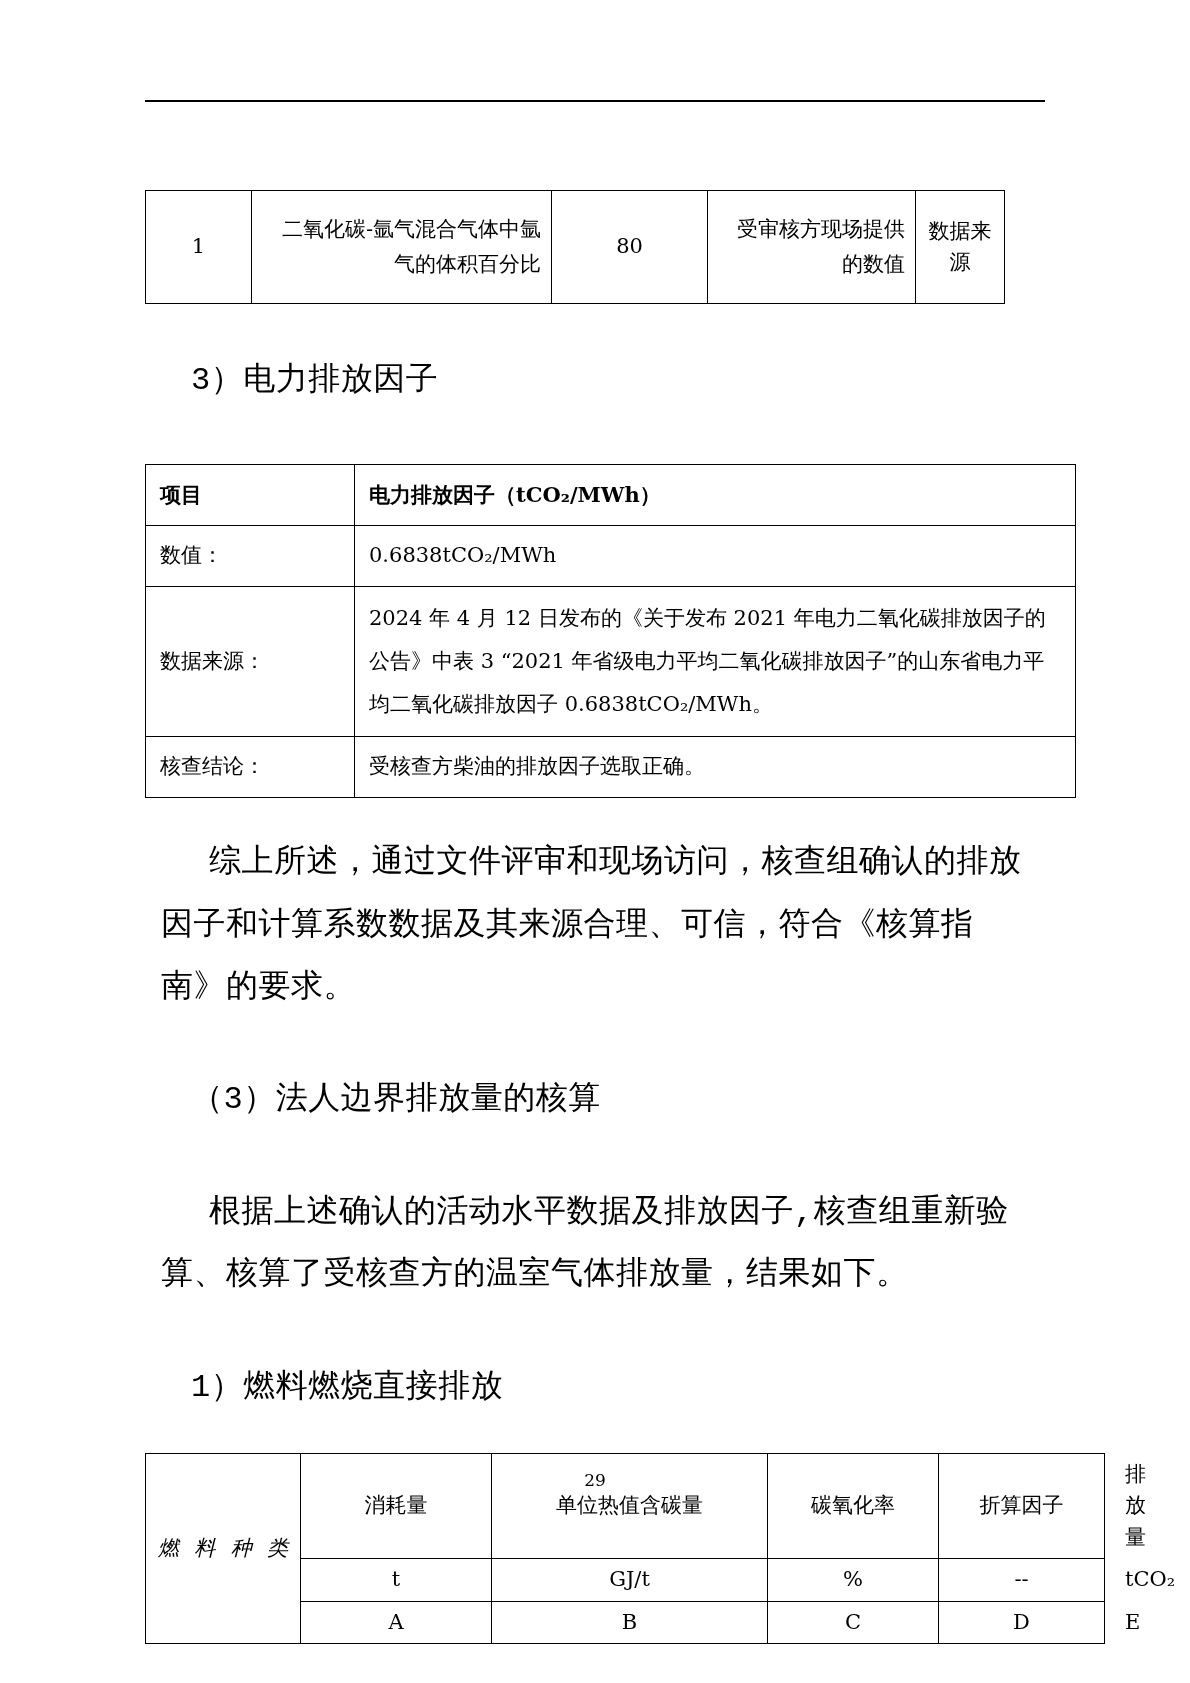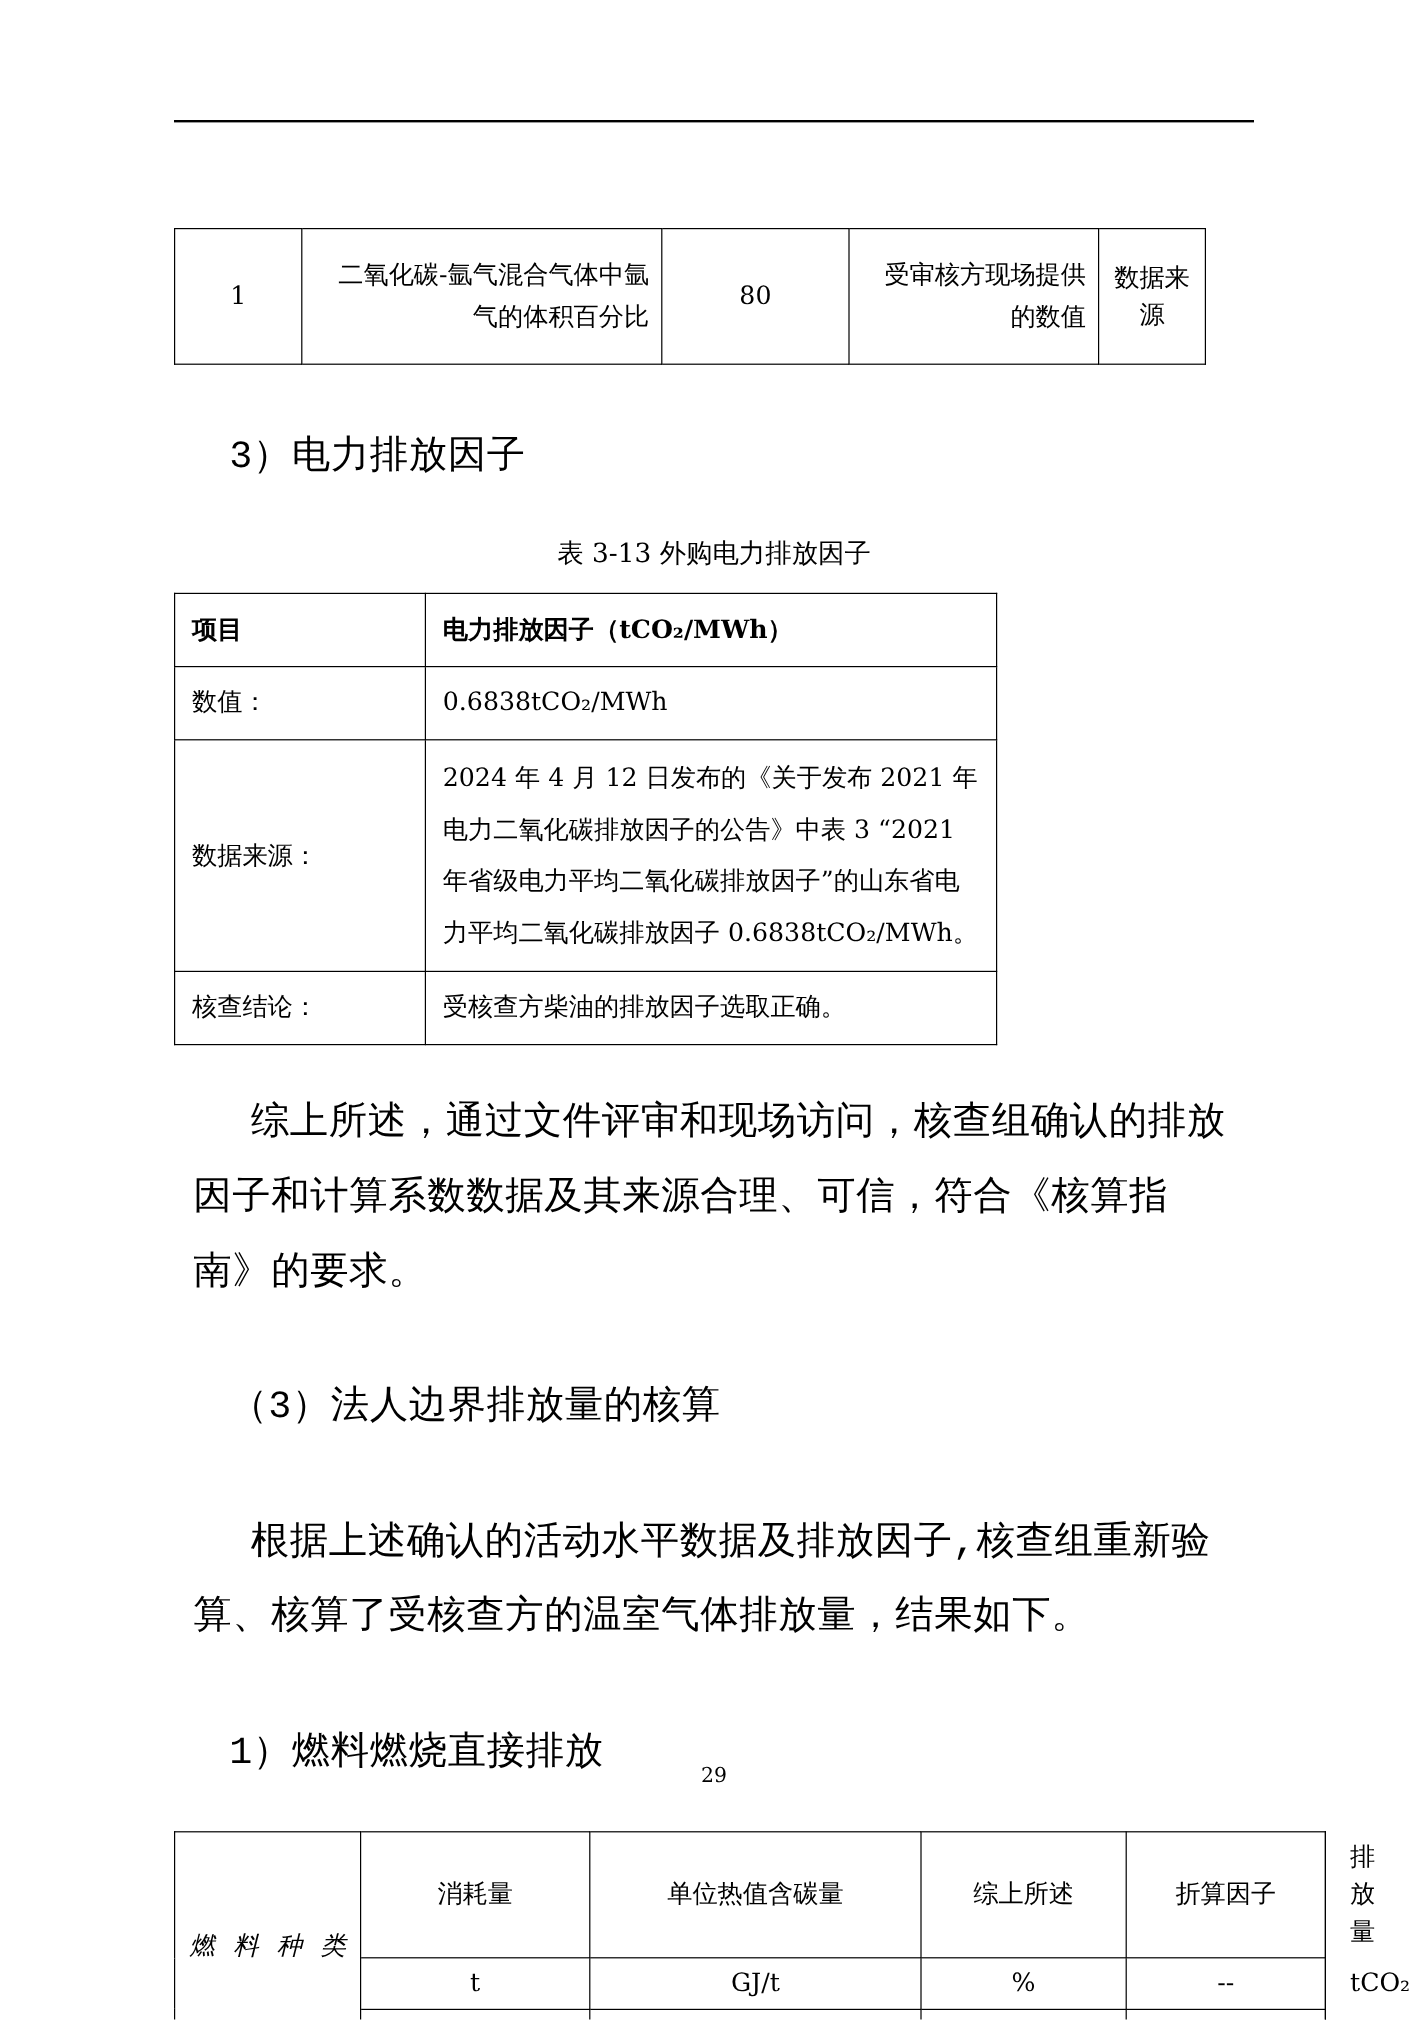--- a/index.html
+++ b/index.html
@@ -90,21 +90,21 @@
     text-align: center;
     font-size: 22px;
     font-family: "DejaVu Serif", serif;
     margin: 0;
   }
   .gap-s { height: 18px; }
   .gap-m { height: 30px; }
 
   
   .tbl-ef {
-    width: 686px;
+    width: 931px;
     table-layout: fixed;
   }
   .tbl-ef td {
     font-size: 21px;
     line-height: 1.9;
     padding: 10px 14px;
   }
   .tbl-ef td.lbl {
     width: 180px;
   }
@@ -163,21 +163,20 @@
       </tr>
     </tbody>
       </table>
 
     <div class="gap-m"></div>
 
     <p class="para indent-small">3）电力排放因子</p>
 
     <div class="gap-s"></div>
 
-    <p class="caption">表 3-13 外购电力排放因子</p>
 
     <div class="gap-s"></div>
 
     <table class="tbl-ef">
       <tbody>
           <tr>
         <td class="lbl bold">项目</td>
         <td class="bold">电力排放因子（tCO₂/MWh）</td>
       </tr>
       <tr>
@@ -212,21 +211,21 @@
     <p class="para indent-small">1）燃料燃烧直接排放</p>
 
     <div class="gap-s"></div>
 
     <table class="tbl-fuel">
       <tbody>
           <tr>
         <td class="fuelhead" rowspan="3" style="width:130px">燃 料 种 类</td>
         <td style="width:150px">消耗量</td>
         <td style="width:235px">单位热值含碳量</td>
-        <td style="width:130px">综上所述</td>
+        <td style="width:130px">碳氧化率</td>
         <td style="width:125px">折算因子</td>
         <td>排放量</td>
       </tr>
       <tr>
         <td>t</td>
         <td>GJ/t</td>
         <td>%</td>
         <td>--</td>
         <td>tCO₂</td>
       </tr>

